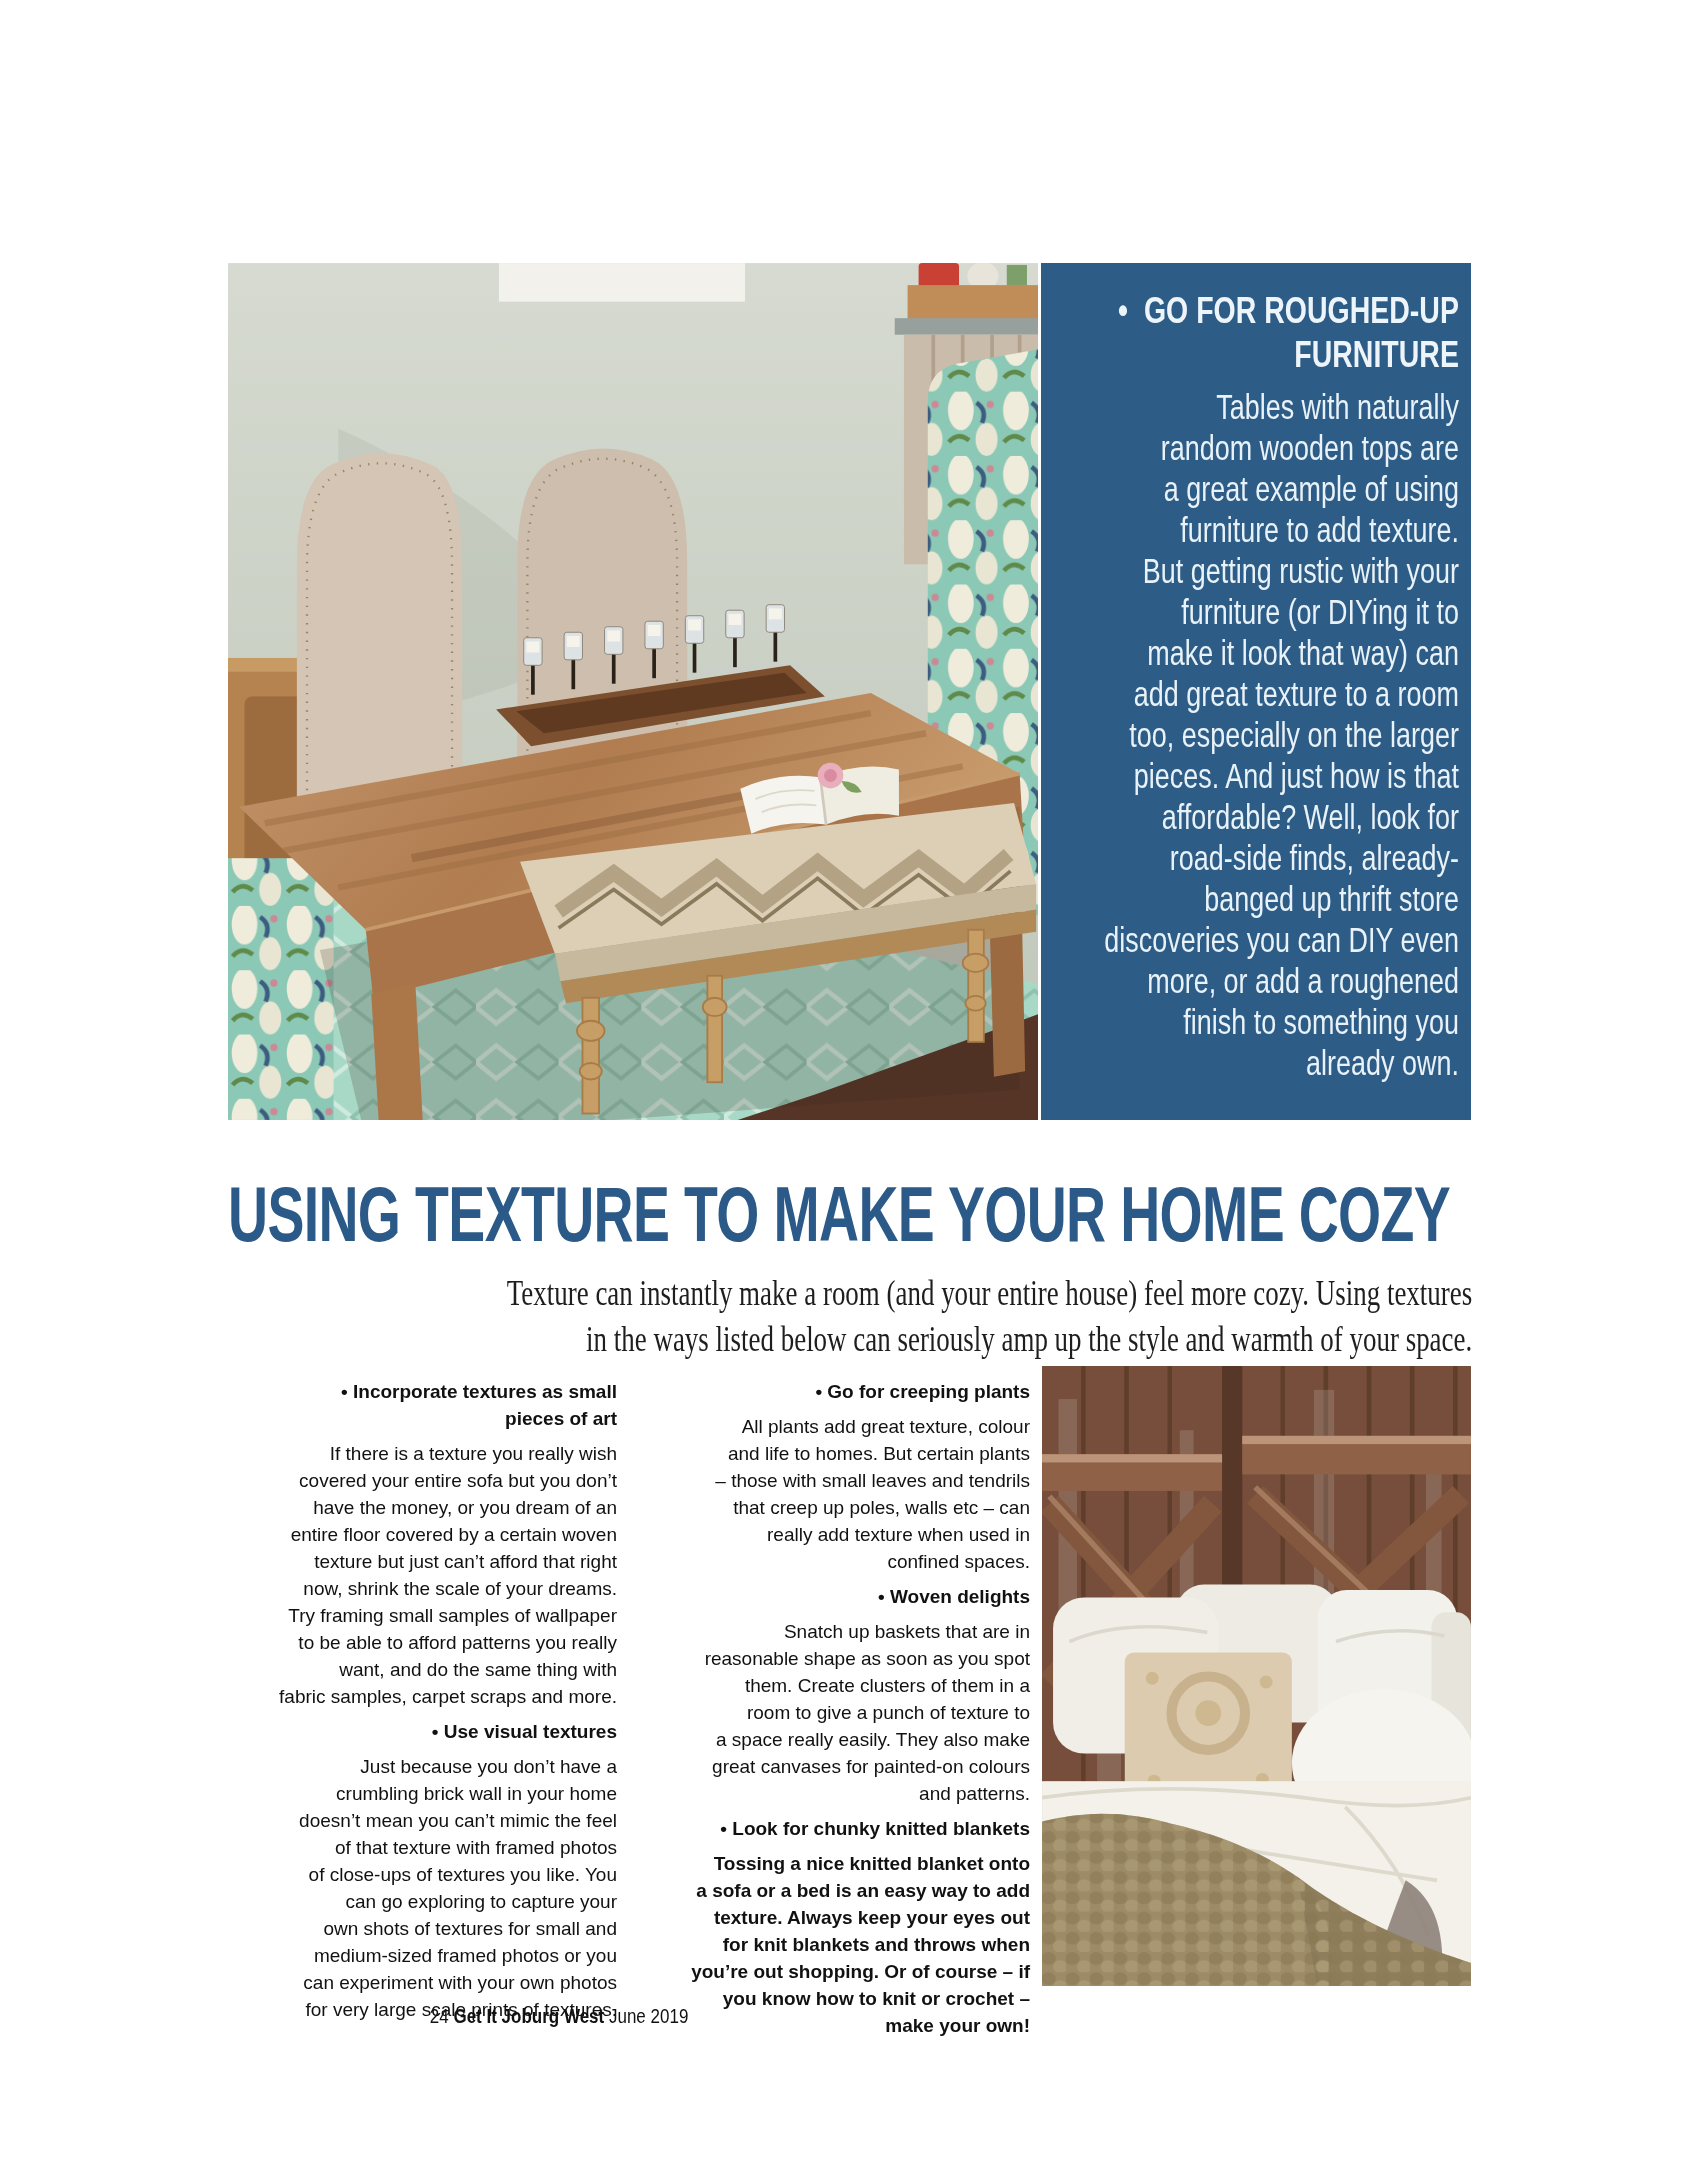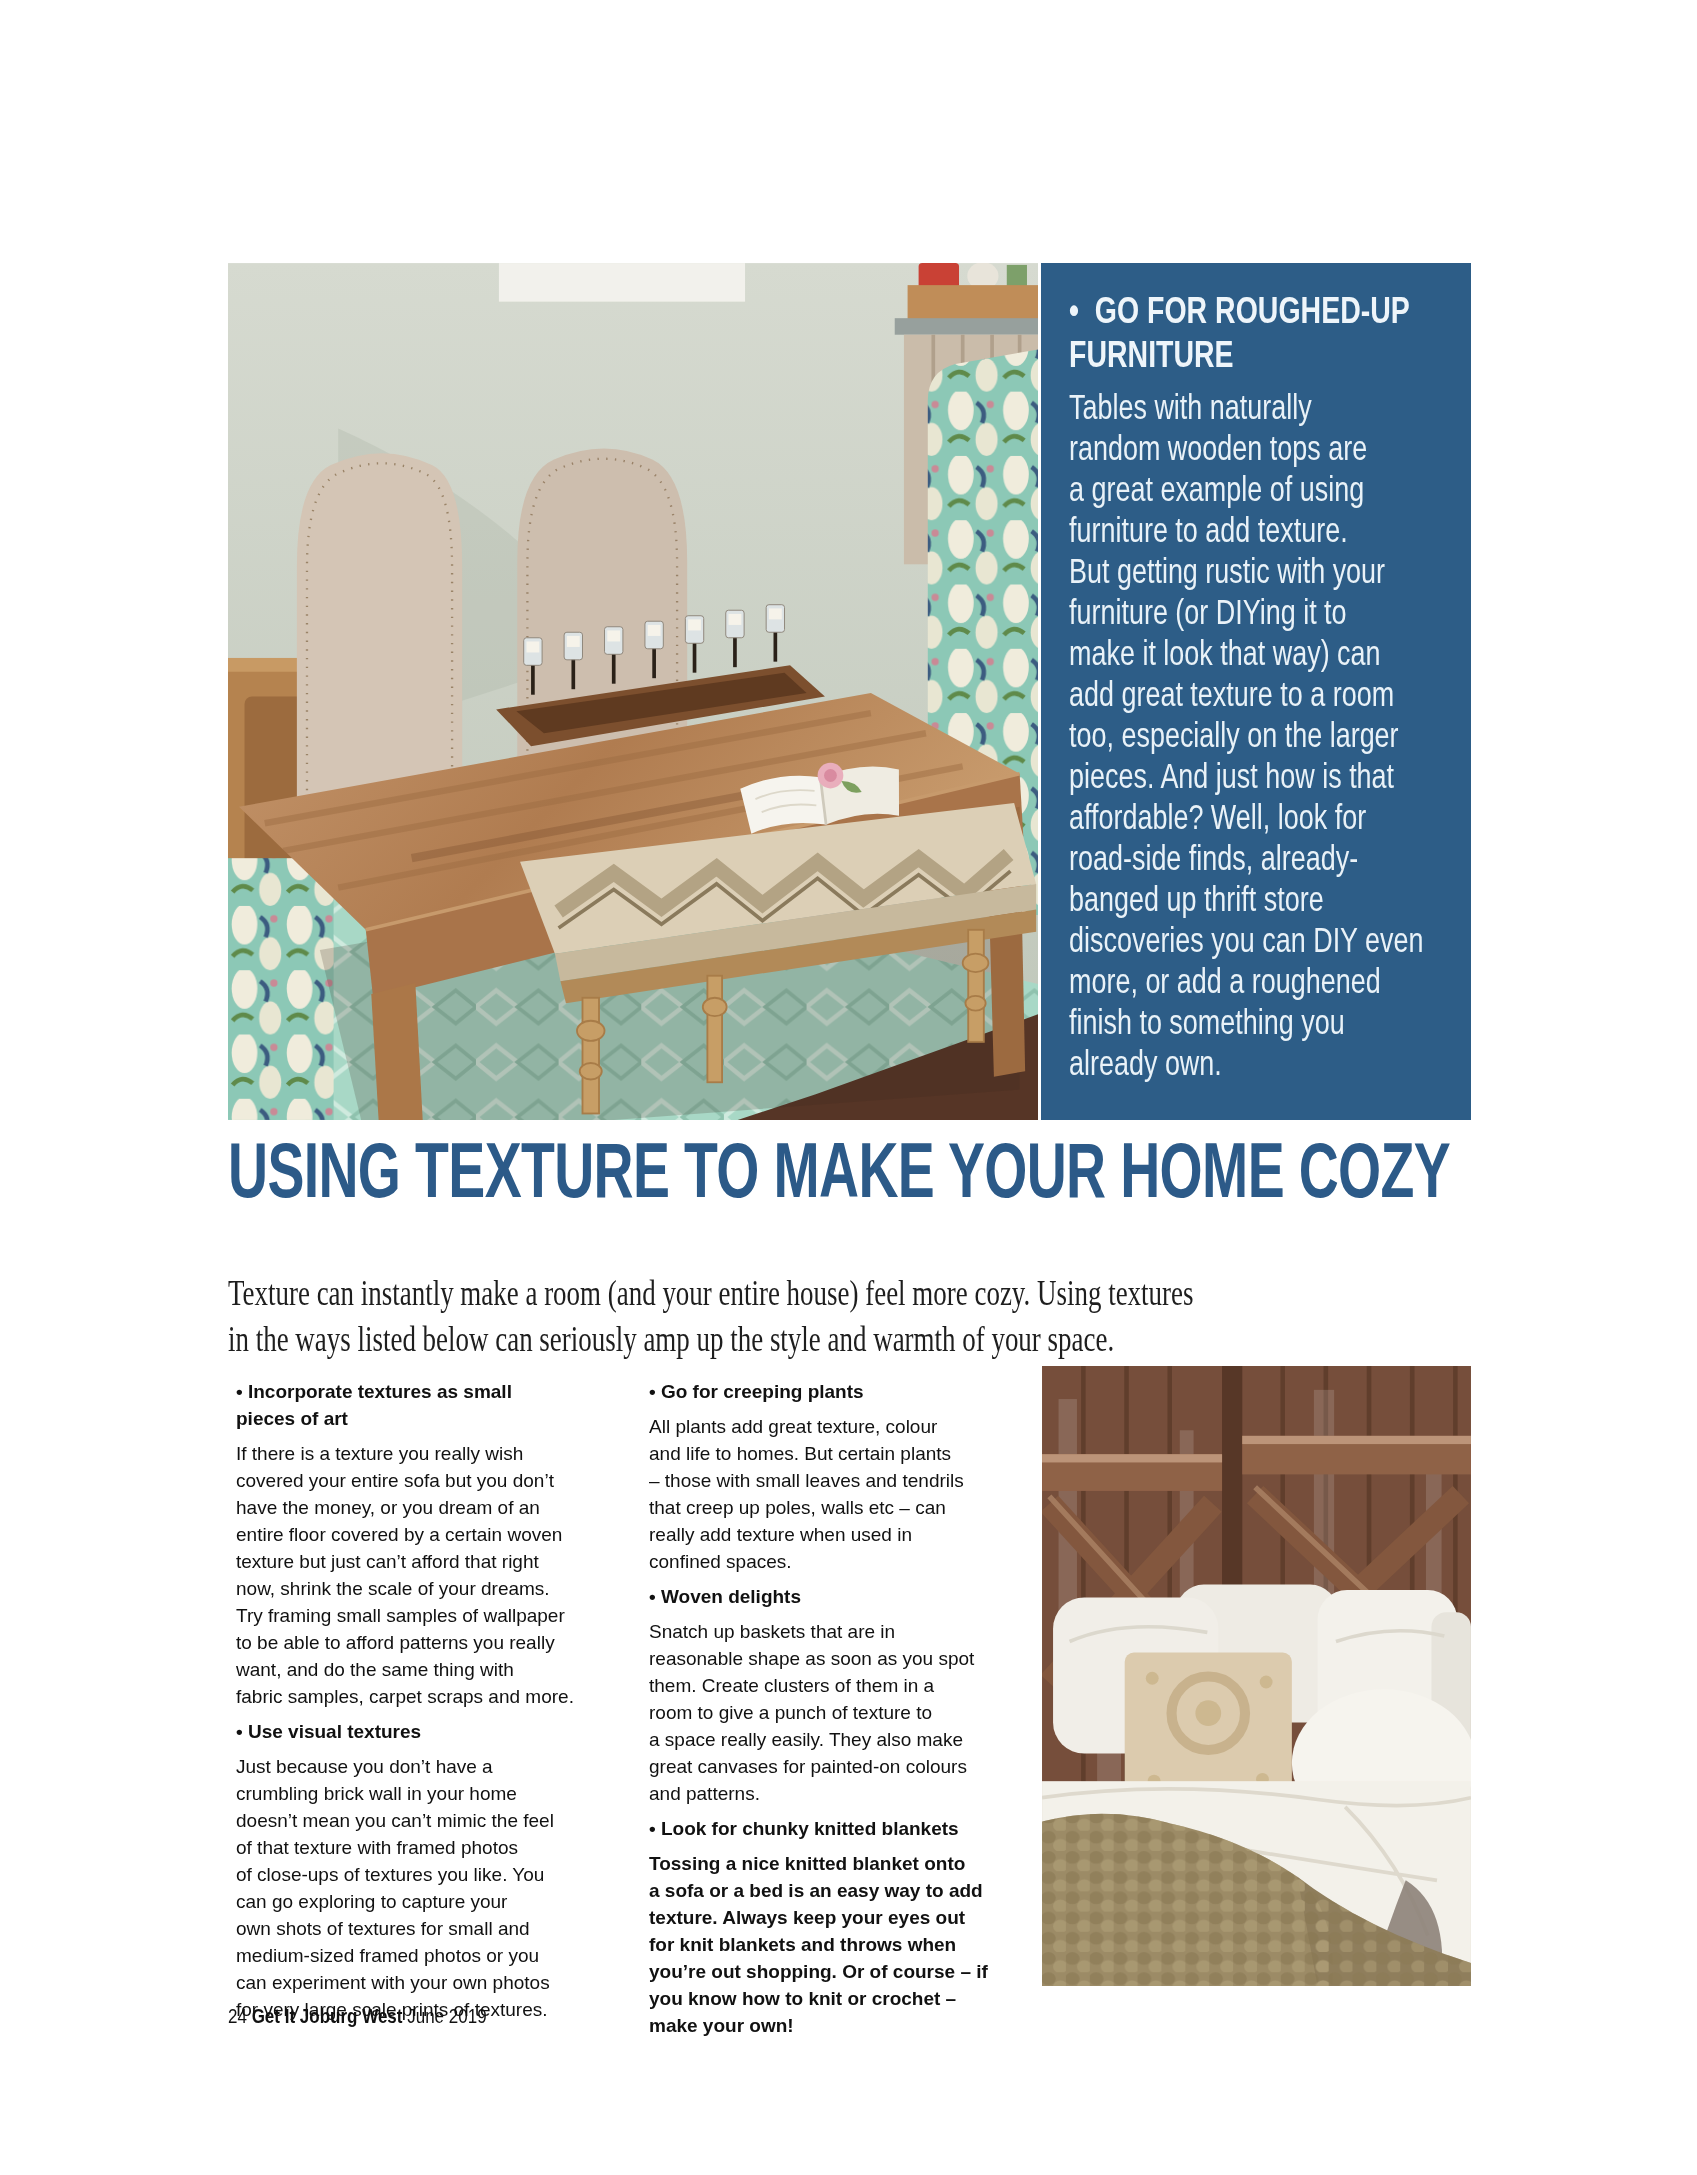--- a/index.html
+++ b/index.html
@@ -1,36 +1,36 @@
 <!DOCTYPE html>
 <html style="font-size:14.7px"><head>
 <meta charset="utf-8">
 <style>
   html,body{margin:0;padding:0;background:#ffffff;}
   .page{
     position:relative;width:1698px;height:2175px;background:#ffffff;
     font-family:"Liberation Sans",sans-serif;overflow:hidden;
   }
-  .abs{position:absolute;}
+  .abs{position:absolute;text-align:right;}
   
   .cond{transform:scaleX(0.77);transform-origin:0 0;width:130%;}
   .photo{overflow:hidden;}
   .photo svg{display:block;}
   
   .sidebar{
     left:1041px;top:263px;width:430px;height:857px;
     background:#2d5d87;box-sizing:border-box;padding:26px 13px 0 27.5px;color:#e9f2f8;
   }
   .sidebar-title{
     margin:0 0 9.2px 0;font-weight:700;font-size:37px;line-height:44px;
     white-space:pre;color:#eef5fa;letter-spacing:0;
   }
   .sidebar-body{margin:0;font-size:35px;line-height:41px;white-space:pre-line;font-weight:400;}
   
-  .headline{left:228px;top:1128px;width:1243px;height:87px;}
+  .headline{left:228px;top:1172px;width:1243px;height:87px;}
   .headline-inner{
     font-weight:700;font-size:77px;line-height:84px;color:#2c5a88;
     white-space:nowrap;transform:scaleX(0.72);transform-origin:0 0;letter-spacing:-0.9px;
   }
   
   .intro{left:228px;top:1271px;width:1243px;font-family:Liberation Serif, serif;}
   .intro-inner{font-size:35px;line-height:46px;color:#1e1e1e;white-space:pre-line;}
   
   .col{top:1370px;width:397px;}
   .col p{margin:8px;font-size:19px;line-height:27px;color:#111;white-space:pre-line;}

